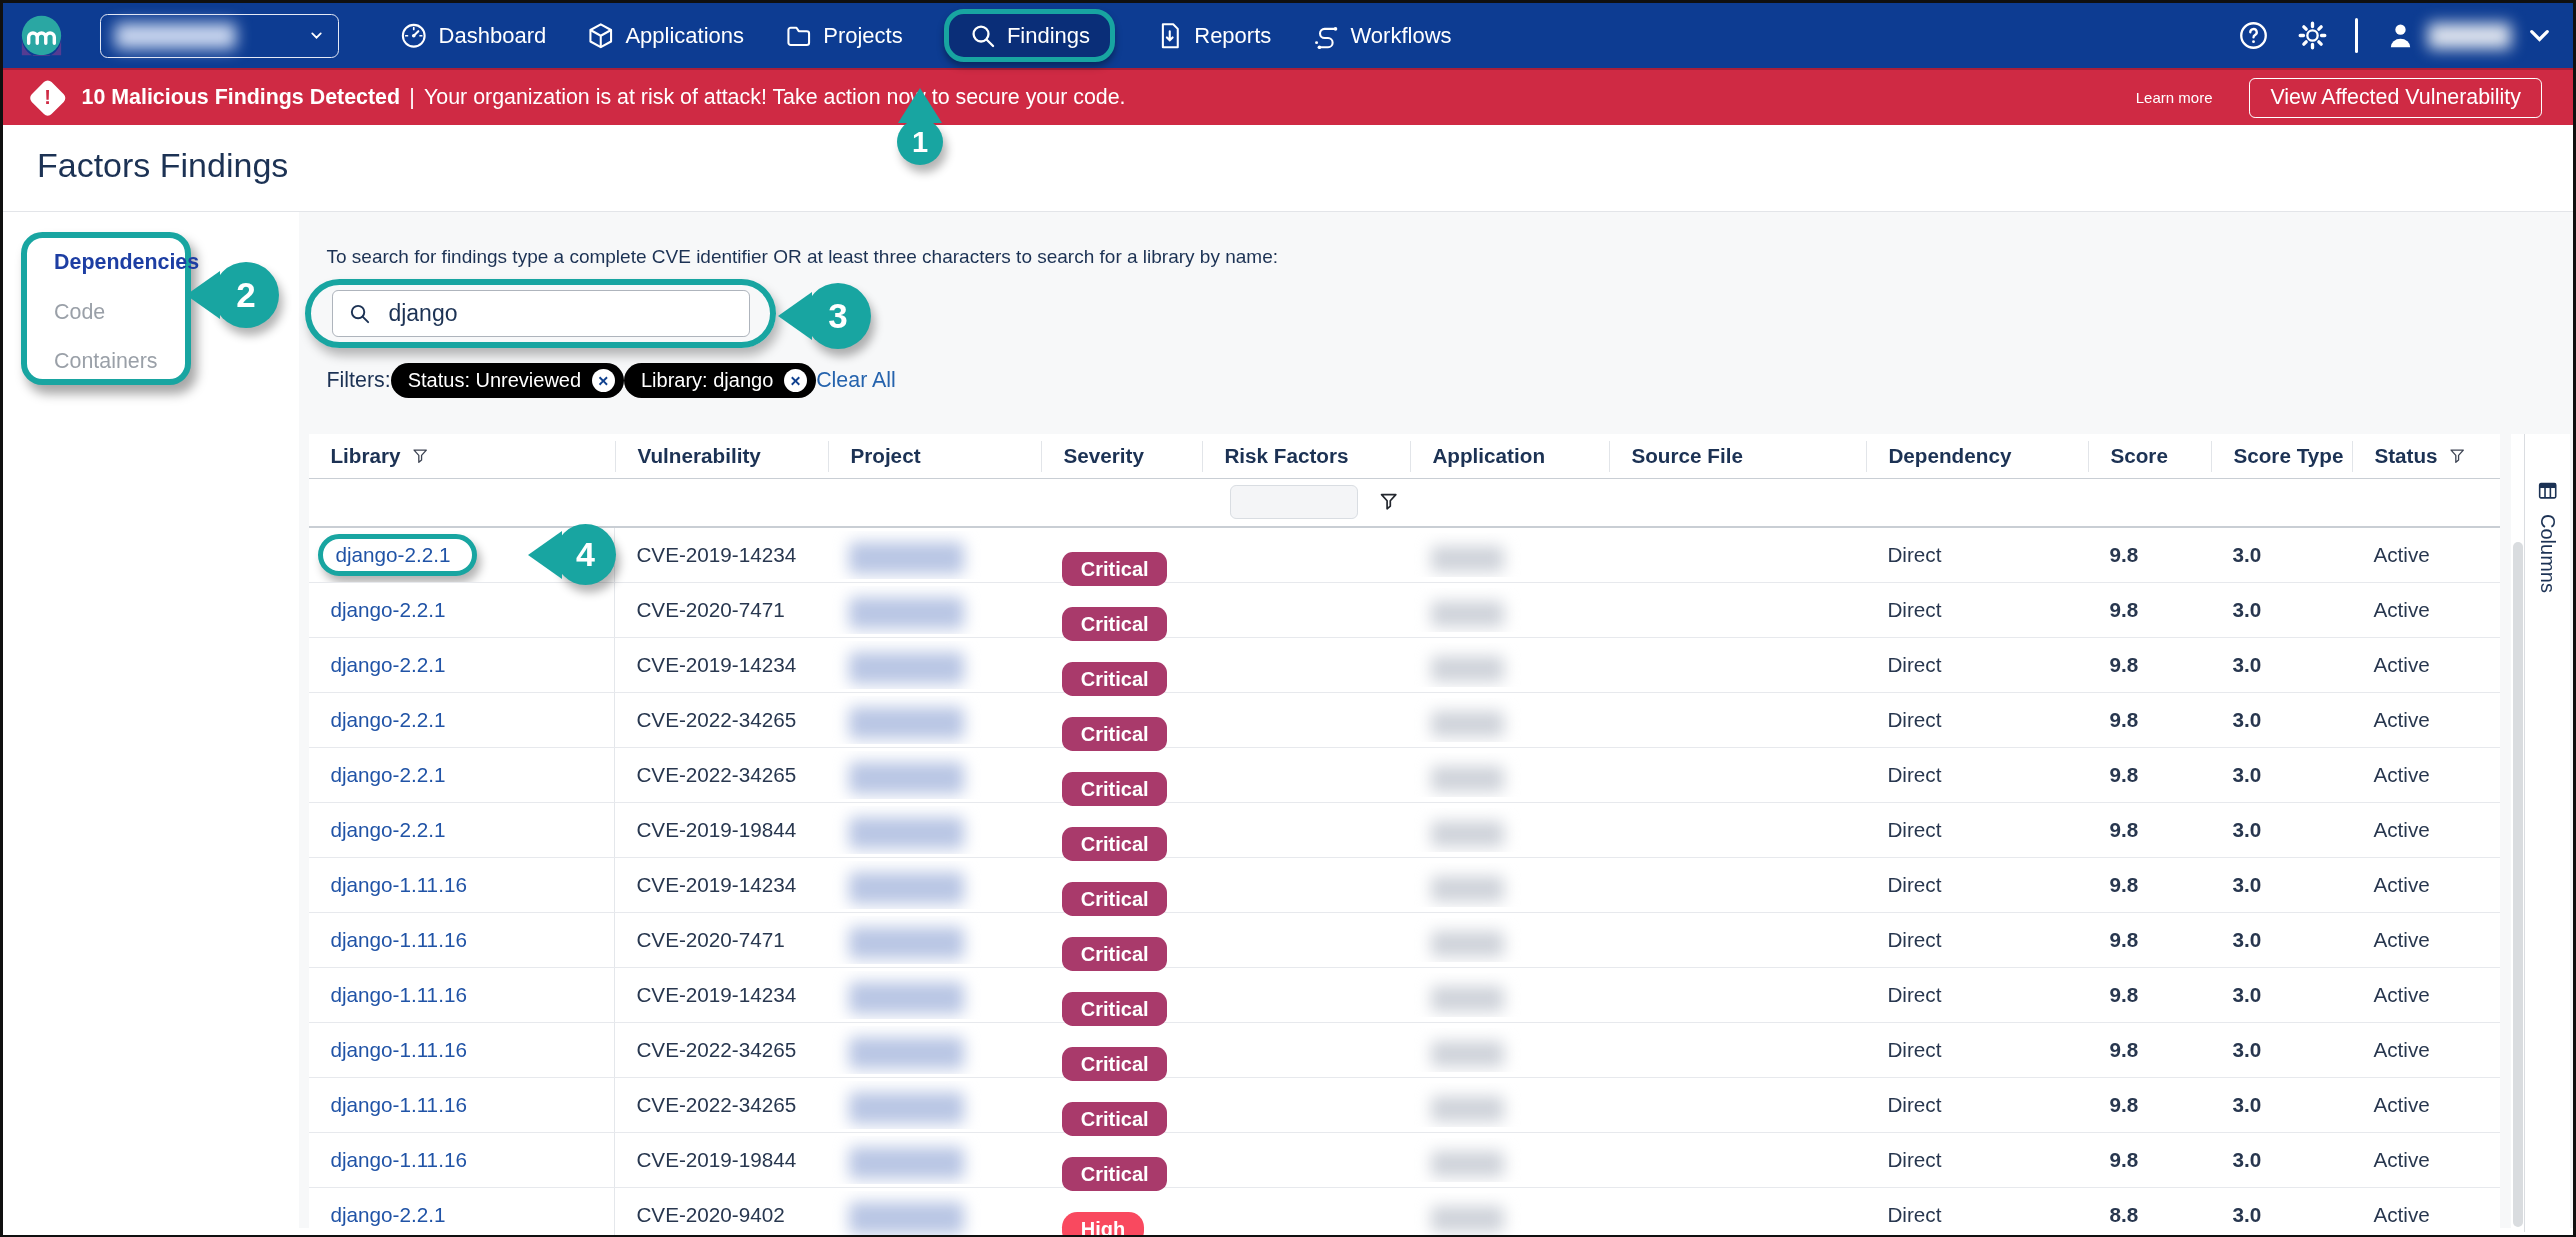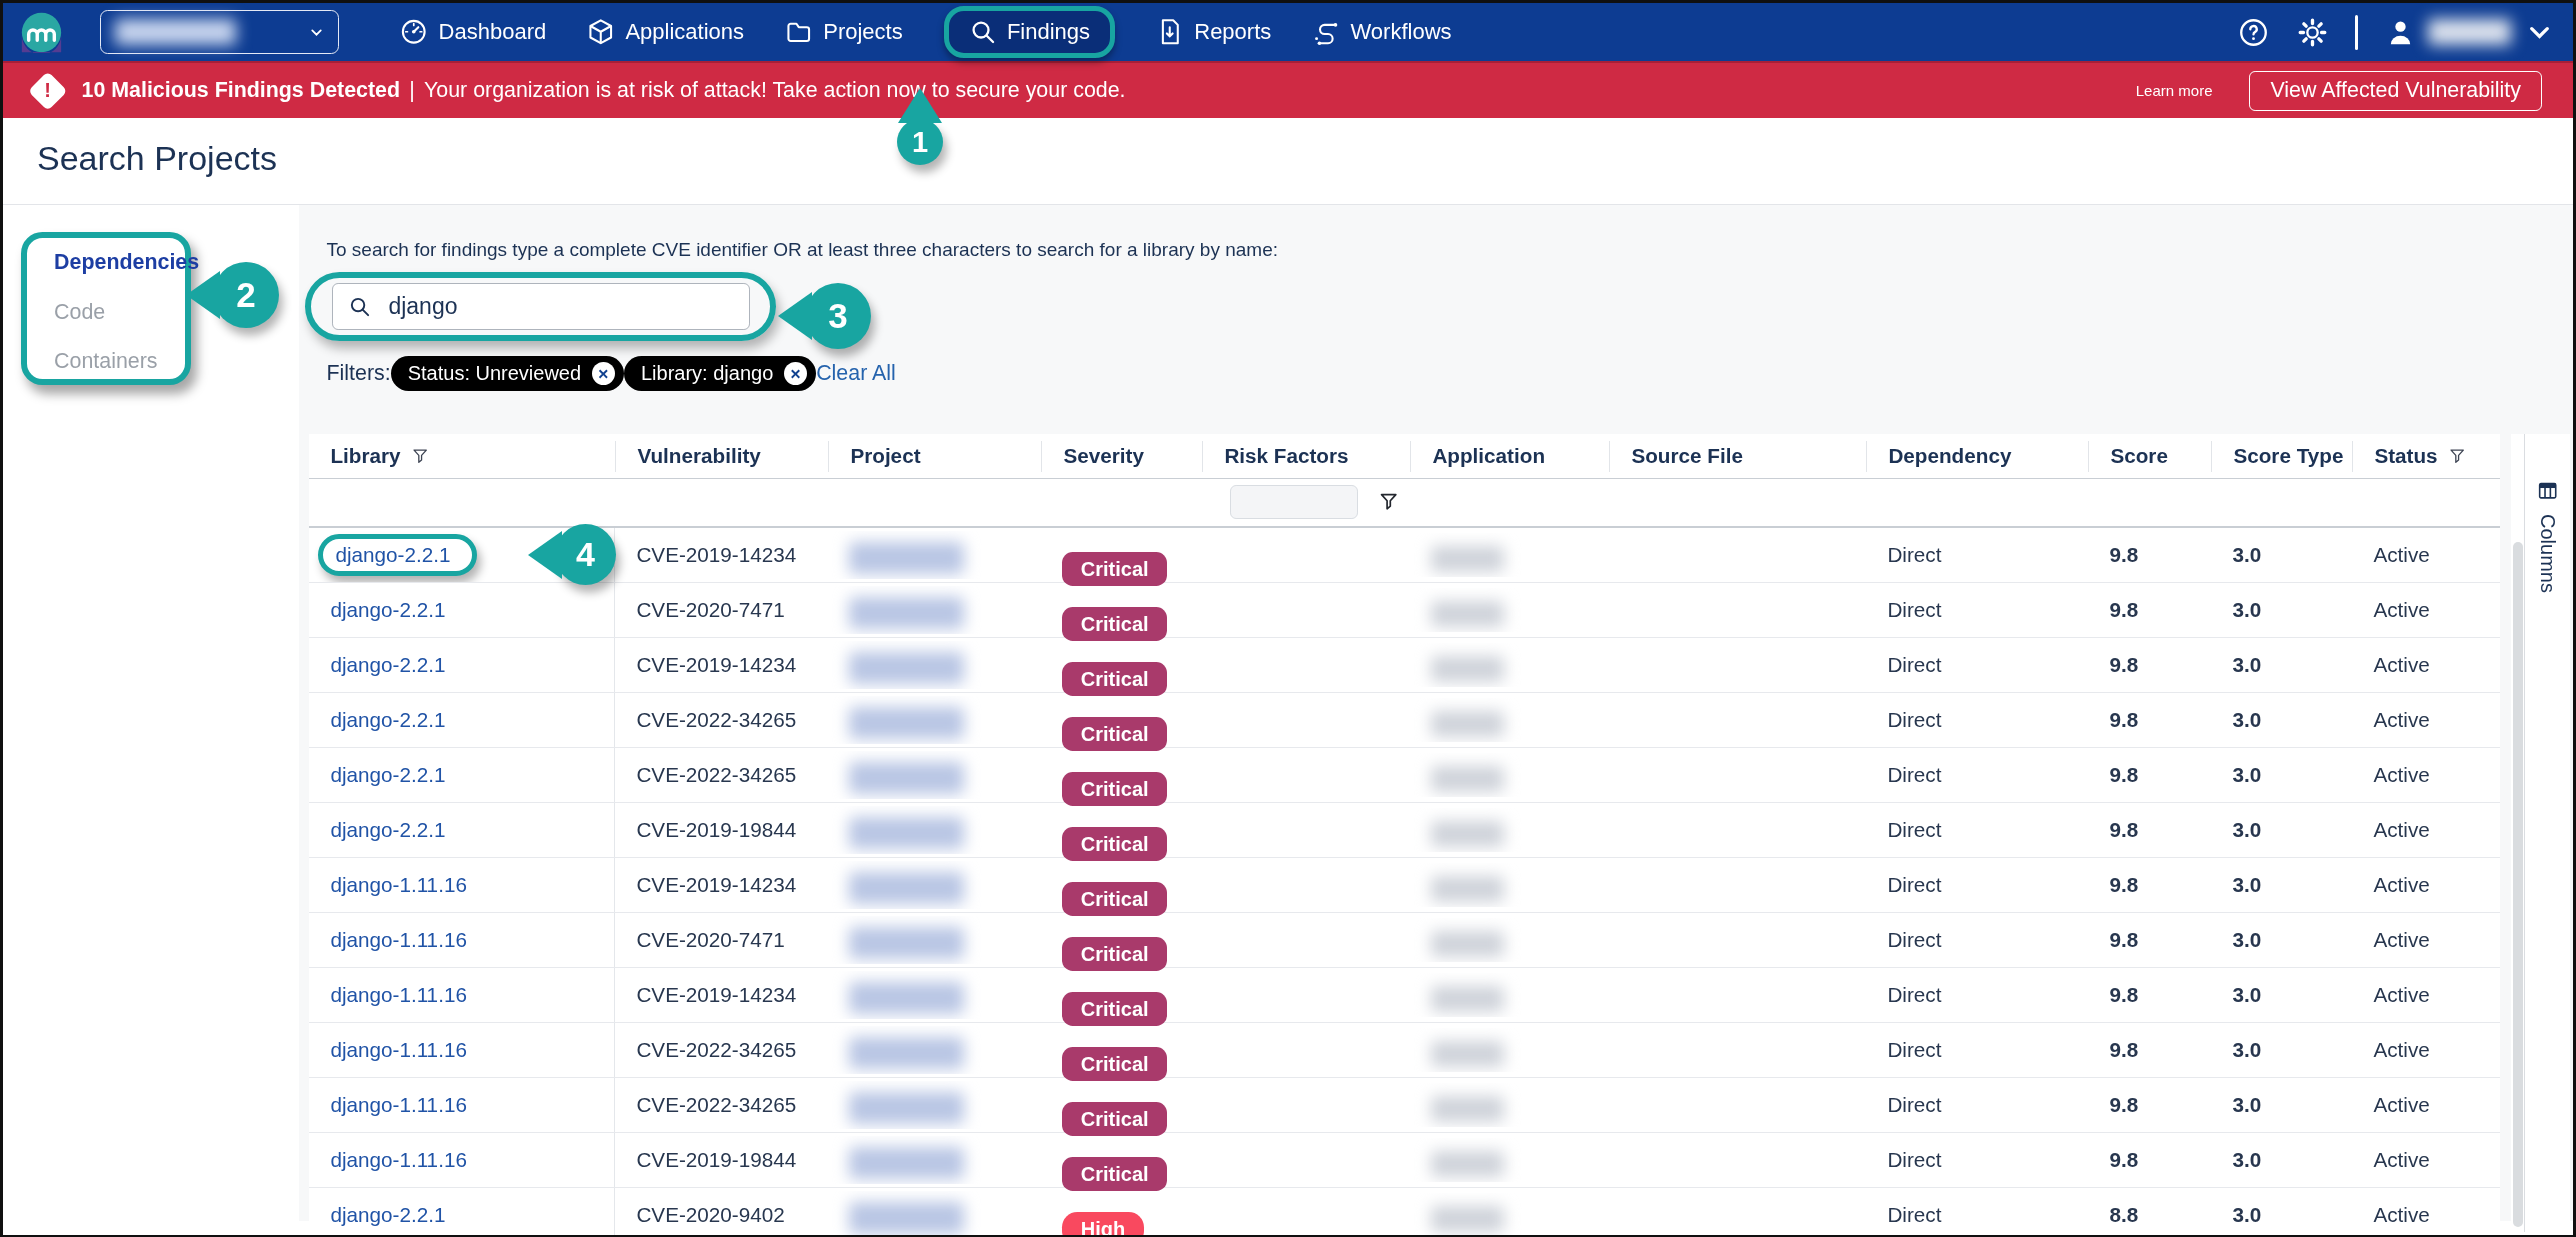--- a/index.html
+++ b/index.html
@@ -1,20 +1,20 @@
 <!DOCTYPE html>
 <html style="font-size:12.2px"><head>
 <meta charset="utf-8">
 <style>
   html,body{margin:0;padding:0;background:#fff;}
   .screen{position:relative;width:2576px;height:1238px;box-sizing:border-box;border:3.1px solid #101010;
           background:#fff;font-family:"Liberation Sans",sans-serif;overflow:hidden;}
 
   
-  .topbar{height:58px;background:#0d3c92;display:flex;align-items:center;padding:0 18.4px;color:#fff;gap:18px;}
+  .topbar{height:65px;background:#0d3c92;display:flex;align-items:center;padding:0 18.4px;color:#fff;gap:18px;}
   .logo{width:41px;height:41px;flex:0 0 auto;}
   .org-select{width:239px;height:44px;border:1.5px solid #e4e9f6;border-radius:7.6px;margin-left:20px;
               display:flex;align-items:center;padding:0 13.8px;box-sizing:border-box;}
   .org-blur{width:121px;height:26px;background:#c9d6ef;filter:blur(7.6px);border-radius:3.1px;}
   .chev{width:17px;height:17px;margin-left:auto;}
   .nav{display:flex;align-items:center;margin-left:43px;gap:41px;}
   .nav-item{display:flex;align-items:center;gap:10.7px;font-size:22px;white-space:nowrap;cursor:pointer;}
   .nav-item svg{width:27.5px;height:27.5px;}
   .nav-item.active{background:#0a2e78;border:5.4px solid #18a5a1;border-radius:20px;padding:7.6px 20px;
                    box-shadow:0 4.6px 7.6px rgba(0,0,0,.35);}
@@ -212,21 +212,21 @@
     <b>10 Malicious Findings Detected</b>
     <span class="sep">|</span>
     <span>Your organization is at risk of attack! Take action now to secure your code.</span>
     <div class="banner-right">
       <span class="learn">Learn more</span>
       <div class="banner-btn">View Affected Vulnerability</div>
     </div>
   </div>
 
   <div class="title-row">
-    <h1>Search Projects</h1>
+    <h1>Factors Findings</h1>
   </div>
 
   <div class="content">
     <div class="left-rail"></div>
     <div class="main">
       <div class="instruction">To search for findings type a complete CVE identifier OR at least three characters to search for a library by name:</div>
       <div class="search-ring">
         <div class="search-box">
           <svg viewBox="0 0 24 24">
             <circle cx="10.5" cy="10.5" r="6.5" fill="none" stroke="#1c3254" stroke-width="2"></circle>

